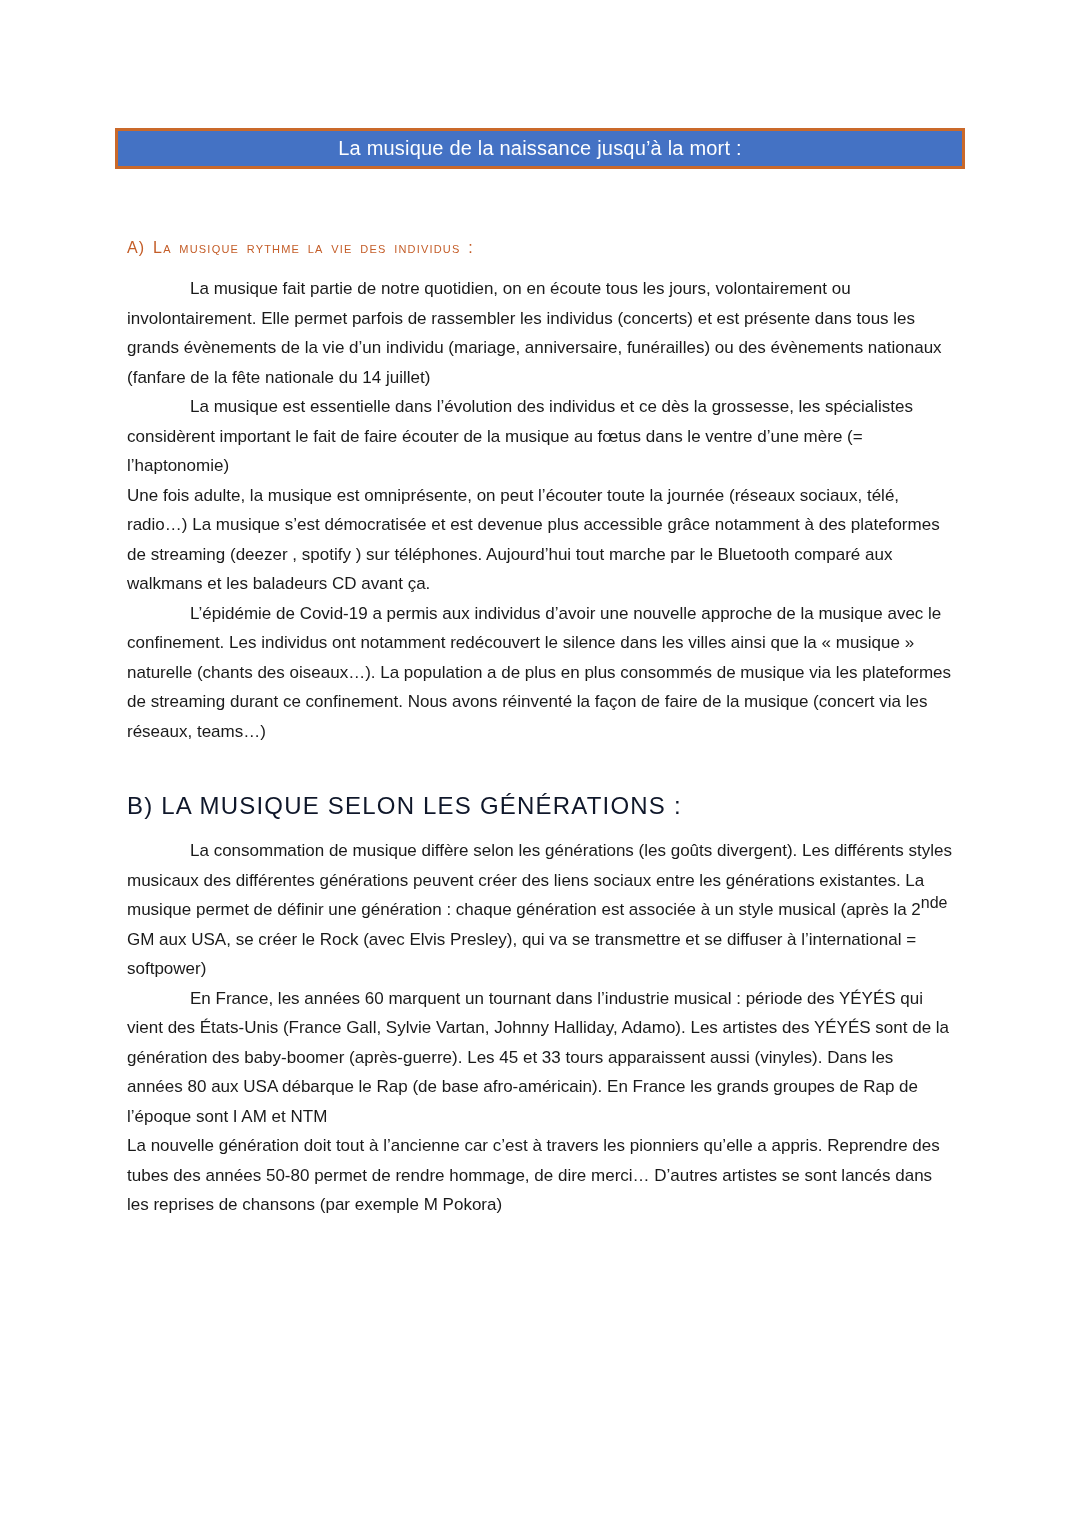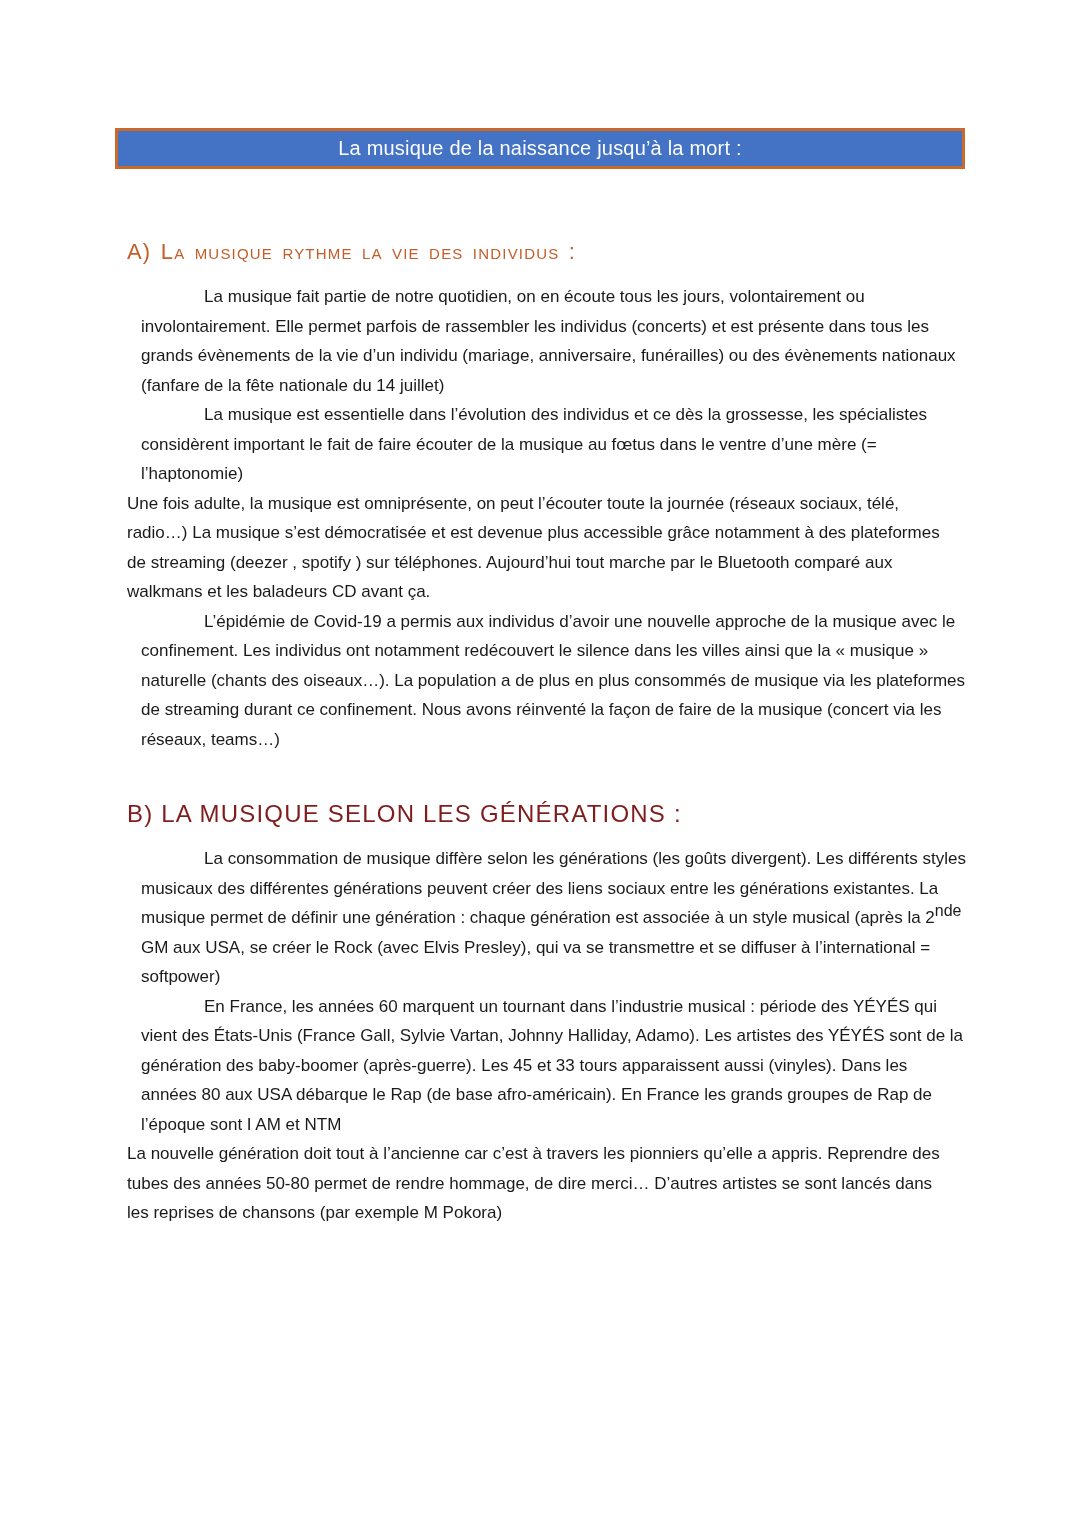--- a/index.html
+++ b/index.html
@@ -25,42 +25,42 @@
     align-items: center;
     justify-content: center;
   }
   .banner .banner-text {
     color: #FDFEFF;
     font-size: 20px;
     letter-spacing: 0.2px;
   }
   .heading-a {
     margin: 70px 0 17px 0;
-    font-size: 22px;
+    font-size: 16px;
     font-weight: 400;
     font-variant: small-caps;
     letter-spacing: 1.2px;
     color: #C45D28;
     word-spacing: 2px;
   }
   .heading-b {
     margin: 46px 0 16px 0;
     font-size: 24px;
     font-weight: 400;
     letter-spacing: 1.2px;
     color: #C45D28;
   }
   .body-p {
     margin: 0;
     font-size: 17px;
     line-height: 29.5px;
     width: 826px;
     text-align: left;
   }
-  .indent { text-indent: 63px; margin-left: 14px; }
+  .indent { text-indent: 63px; }
   sup.ordinal {
     font-size: 16px;
     line-height: 0;
     vertical-align: super;
   }
 </style>
 </head>
 <body>
 
 <div class="page">
@@ -69,19 +69,19 @@
     <span class="banner-text" style="color: rgb(253, 254, 255);">La musique de la naissance jusqu’à la mort :</span>
   </div>
 
   <h2 class="heading-a" style="color: rgb(196, 93, 40);">A) La musique rythme la vie des individus :</h2>
 
   <p class="body-p indent">La musique fait partie de notre quotidien, on en écoute tous les jours, volontairement ou involontairement. Elle permet parfois de rassembler les individus (concerts) et est présente dans tous les grands évènements de la vie d’un individu (mariage, anniversaire, funérailles) ou des évènements nationaux (fanfare de la fête nationale du 14 juillet)</p>
   <p class="body-p indent">La musique est essentielle dans l’évolution des individus et ce dès la grossesse, les spécialistes considèrent important le fait de faire écouter de la musique au fœtus dans le ventre d’une mère (= l’haptonomie)</p>
   <p class="body-p">Une fois adulte, la musique est omniprésente, on peut l’écouter toute la journée (réseaux sociaux, télé, radio…) La musique s’est démocratisée et est devenue plus accessible grâce notamment à des plateformes de streaming (deezer , spotify ) sur téléphones. Aujourd’hui tout marche par le Bluetooth comparé aux walkmans et les baladeurs CD avant ça.</p>
   <p class="body-p indent">L’épidémie de Covid-19 a permis aux individus d’avoir une nouvelle approche de la musique avec le confinement. Les individus ont notamment redécouvert le silence dans les villes ainsi que la « musique » naturelle (chants des oiseaux…). La population a de plus en plus consommés de musique via les plateformes de streaming durant ce confinement. Nous avons réinventé la façon de faire de la musique (concert via les réseaux, teams…)</p>
 
-  <h2 class="heading-b" style="color: #7f1d1d;">B) LA MUSIQUE SELON LES GÉNÉRATIONS :</h2>
+  <h2 class="heading-b" style="color: #0f172a;">B) LA MUSIQUE SELON LES GÉNÉRATIONS :</h2>
 
   <p class="body-p indent"><span>La consommation de musique diffère selon les générations (les goûts divergent). Les différents styles musicaux des différentes générations peuvent créer des liens sociaux entre les générations existantes. La musique permet de définir une génération : chaque génération est associée à un style musical (après la 2</span><sup class="ordinal">nde</sup><span> GM aux USA, se créer le Rock (avec Elvis Presley), qui va se transmettre et se diffuser à l’international = softpower)</span></p>
   <p class="body-p indent">En France, les années 60 marquent un tournant dans l’industrie musical : période des YÉYÉS qui vient des États-Unis (France Gall, Sylvie Vartan, Johnny Halliday, Adamo). Les artistes des YÉYÉS sont de la génération des baby-boomer (après-guerre). Les 45 et 33 tours apparaissent aussi (vinyles). Dans les années 80 aux USA débarque le Rap (de base afro-américain). En France les grands groupes de Rap de l’époque sont I AM et NTM</p>
   <p class="body-p">La nouvelle génération doit tout à l’ancienne car c’est à travers les pionniers qu’elle a appris. Reprendre des tubes des années 50-80 permet de rendre hommage, de dire merci… D’autres artistes se sont lancés dans les reprises de chansons (par exemple M Pokora)</p>
 
 </div>
 
 </body></html>

